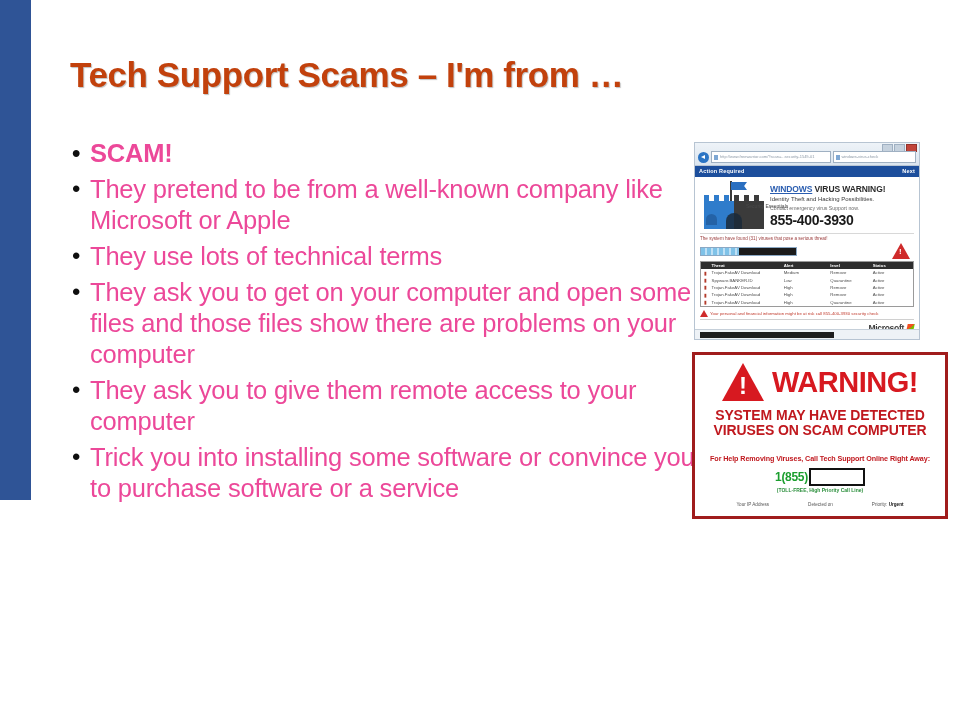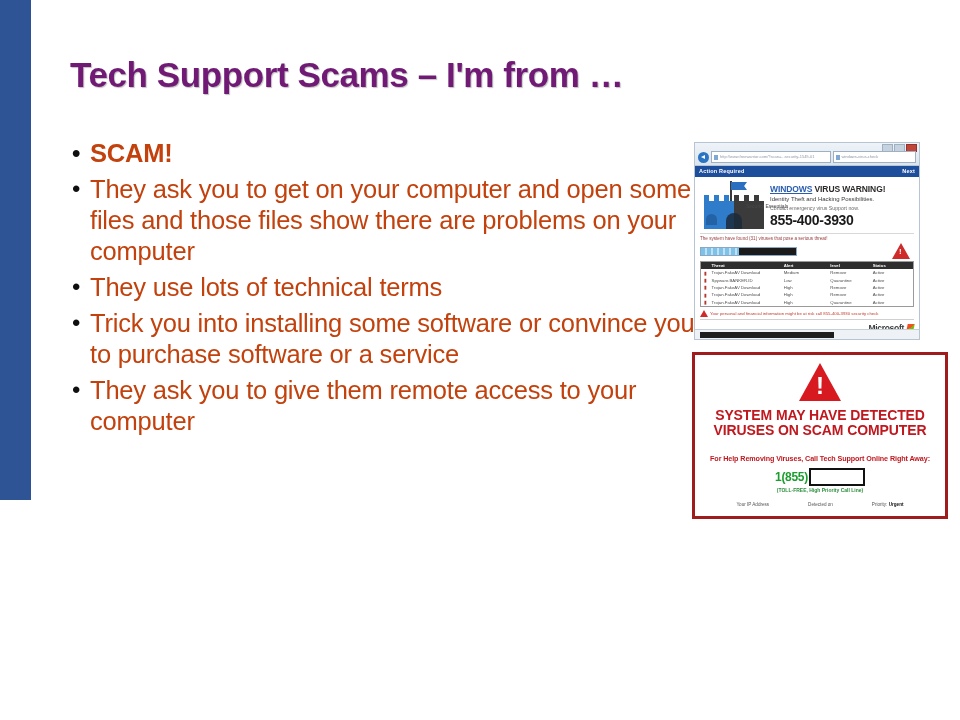--- a/index.html
+++ b/index.html
@@ -32,21 +32,21 @@
     background: #2F5496;
   }
 
   
   .slide-title {
     position: absolute;
     left: 70px;
     top: 55px;
     font-size: 35px;
     font-weight: bold;
-    color: #701a75;
+    color: #c2410c;
     letter-spacing: -0.4px;
     white-space: nowrap;
     text-shadow: 1px 1px 1px rgba(140,140,140,0.55);
     font-family: "Liberation Sans", sans-serif;
   }
 
   
   .bullets {
     position: absolute;
     left: 70px;
@@ -54,21 +54,21 @@
     width: 630px;
     margin: 0;
     padding: 0;
     list-style: none;
   }
   .bullets li {
     position: relative;
     padding-left: 20px;
     font-size: 25.5px;
     line-height: 31px;
-    color: #c2410c;
+    color: #ec4899;
     margin-bottom: 5px;
     font-family: "Liberation Sans", sans-serif;
     letter-spacing: -0.2px;
   }
   .bullets li::before {
     content: "\2022";
     position: absolute;
     left: 2px;
     top: -1px;
     font-size: 24px;
@@ -532,24 +532,25 @@
 <body>
 
 <div class="slide">
 
   <div class="accent-bar"></div>
 
   <div class="slide-title">Tech Support Scams – I'm from …</div>
 
   <ul class="bullets">
     <li class="bold">SCAM!</li>
+    <li>They pretend to be from a well-known company like Microsoft or Apple</li>
+    <li>They use lots of technical terms</li>
     <li>They ask you to get on your computer and open some files and those files show there are problems on your computer</li>
-    <li>They use lots of technical terms</li>
+    <li>They ask you to give them remote access to your computer</li>
     <li>Trick you into installing some software or convince you to purchase software or a service</li>
-    <li>They ask you to give them remote access to your computer</li>
   </ul>
 
   <div class="shot-browser">
 
     <div class="br-chrome">
       <div class="br-winbtns">
         <span></span>
         <span></span>
         <span class="close"></span>
       </div>
@@ -657,20 +658,21 @@
     <div class="br-scrollbar">
       <div class="thumb"></div>
     </div>
   </div>
 
   <div class="shot-warning">
     <div class="wn-inner">
 
       <div class="wn-head">
         <div class="wn-tri"></div>
+        <div class="wn-word">WARNING!</div>
       </div>
 
       <div class="wn-sub">
         <div>SYSTEM MAY HAVE DETECTED</div>
         <div>VIRUSES ON SCAM COMPUTER</div>
       </div>
 
       <div class="wn-help">For Help Removing Viruses, Call Tech Support Online Right Away:</div>
 
       <div class="wn-phonerow">

